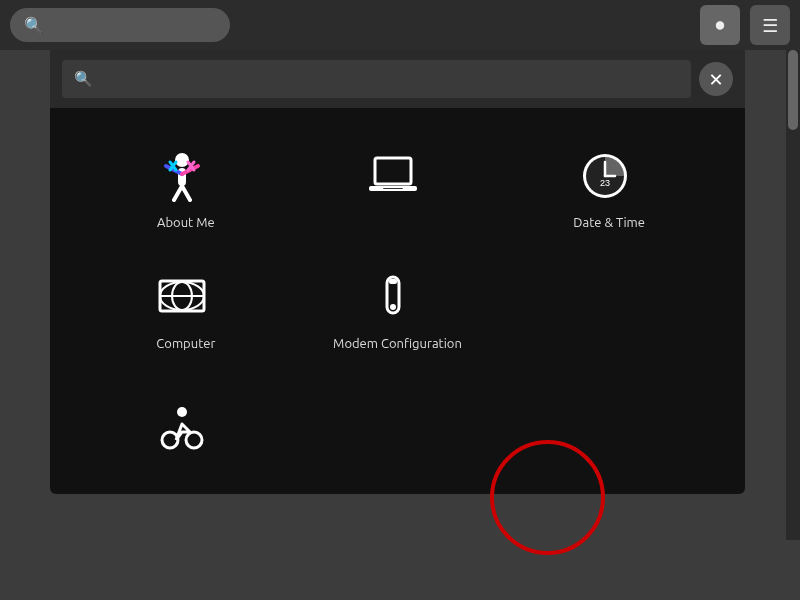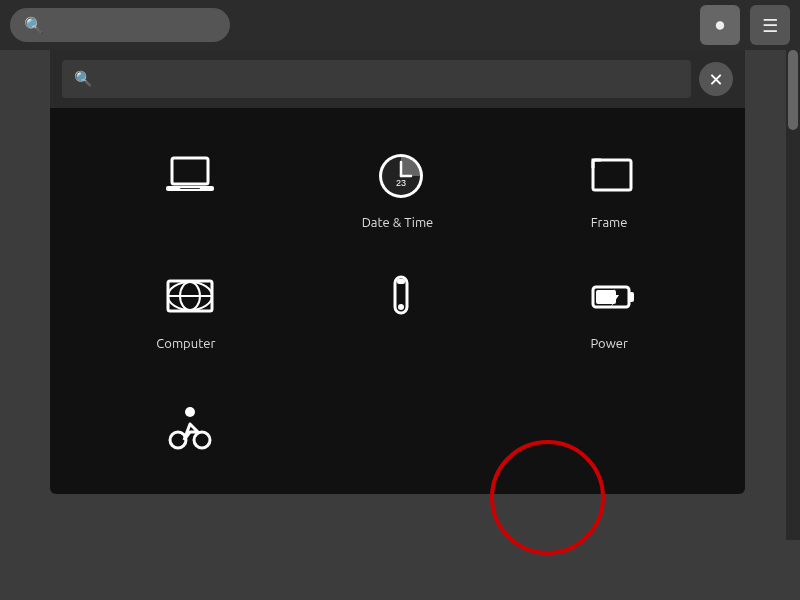--- a/index.html
+++ b/index.html
@@ -143,21 +143,21 @@
       width: 100px;
       height: 100px;
       border-radius: 50%;
       border: 3px solid #cc0000;
     }
     .item-icon {
       width: 60px;
       height: 60px;
       display: flex;
       align-items: center;
-      justify-content: flex-end;
+      justify-content: flex-start;
       margin-bottom: 8px;
     }
     .item-label {
       color: #ddd;
       font-size: 13px;
       text-align: center;
       line-height: 1.3;
     }
 
     
@@ -206,20 +206,43 @@
       <span class="inner-search-icon">🔍</span>
       <input class="inner-search-input" type="text" value="" style="">
     </div>
     <div class="close-btn">
       <span>✕</span>
     </div>
   </div>
 
   <div class="grid">
 
+    <div class="grid-item">
+      <div class="item-icon">
+        <svg width="52" height="52" viewBox="0 0 52 52" xmlns="http://www.w3.org/2000/svg">
+
+          <circle cx="26" cy="10" r="7" fill="white"></circle>
+
+          <rect x="22" y="18" width="8" height="18" rx="4" fill="white"></rect>
+
+          <line x1="26" y1="24" x2="10" y2="16" stroke="#4455ff" stroke-width="4" stroke-linecap="round"></line>
+
+          <line x1="26" y1="24" x2="42" y2="16" stroke="#ff44aa" stroke-width="4" stroke-linecap="round"></line>
+
+          <line x1="26" y1="36" x2="18" y2="50" stroke="white" stroke-width="4" stroke-linecap="round"></line>
+          <line x1="26" y1="36" x2="34" y2="50" stroke="white" stroke-width="4" stroke-linecap="round"></line>
+
+          <line x1="14" y1="12" x2="20" y2="20" stroke="#00ccff" stroke-width="3" stroke-linecap="round"></line>
+          <line x1="14" y1="20" x2="20" y2="12" stroke="#00ccff" stroke-width="3" stroke-linecap="round"></line>
+          <line x1="32" y1="12" x2="38" y2="20" stroke="#ff66cc" stroke-width="3" stroke-linecap="round"></line>
+          <line x1="32" y1="20" x2="38" y2="12" stroke="#ff66cc" stroke-width="3" stroke-linecap="round"></line>
+        </svg>
+      </div>
+      <span class="item-label">About Me</span>
+    </div>
 
     <div class="grid-item">
       <div class="item-icon">
         <svg width="52" height="52" viewBox="0 0 52 52" xmlns="http://www.w3.org/2000/svg">
           <rect x="8" y="8" width="36" height="26" rx="2" fill="none" stroke="white" stroke-width="3"></rect>
           <rect x="2" y="36" width="48" height="5" rx="2" fill="white"></rect>
           <rect x="16" y="38" width="20" height="1" rx="1" fill="#333"></rect>
         </svg>
       </div>
     </div>
@@ -234,30 +257,20 @@
           <line x1="26" y1="26" x2="36" y2="26" stroke="white" stroke-width="2.5" stroke-linecap="round"></line>
 
           <text x="26" y="36" text-anchor="middle" fill="white" font-size="9" font-family="sans-serif">23</text>
 
           <path d="M26 7 A19 19 0 0 1 45 26 L26 26 Z" fill="white" opacity="0.3"></path>
         </svg>
       </div>
       <span class="item-label">Date &amp; Time</span>
     </div>
 
-    <div class="grid-item">
-      <div class="item-icon">
-        <svg width="52" height="52" viewBox="0 0 52 52" xmlns="http://www.w3.org/2000/svg">
-          <rect x="6" y="10" width="38" height="30" rx="2" fill="none" stroke="white" stroke-width="3"></rect>
-
-          <polyline points="6,18 6,10 14,10" fill="none" stroke="white" stroke-width="3"></polyline>
-        </svg>
-      </div>
-      <span class="item-label">Frame</span>
-    </div>
 
     <div class="grid-item">
       <div class="item-icon">
         <svg width="52" height="52" viewBox="0 0 52 52" xmlns="http://www.w3.org/2000/svg">
           <rect x="4" y="10" width="44" height="30" rx="2" fill="none" stroke="white" stroke-width="3"></rect>
 
           <ellipse cx="26" cy="25" rx="10" ry="14" fill="none" stroke="white" stroke-width="2"></ellipse>
           <line x1="4" y1="25" x2="48" y2="25" stroke="white" stroke-width="2"></line>
           <ellipse cx="26" cy="25" rx="22" ry="14" fill="none" stroke="white" stroke-width="2"></ellipse>
         </svg>
@@ -267,37 +280,24 @@
 
     <div class="grid-item">
       <div class="item-icon">
         <svg width="52" height="52" viewBox="0 0 52 52" xmlns="http://www.w3.org/2000/svg">
 
           <rect x="20" y="6" width="12" height="36" rx="6" fill="none" stroke="white" stroke-width="3"></rect>
           <rect x="22" y="8" width="8" height="5" rx="2" fill="white"></rect>
           <circle cx="26" cy="36" r="3" fill="white"></circle>
         </svg>
       </div>
-    </div>
-
-
-    <div class="grid-item">
-      <div class="item-icon">
-        <svg width="52" height="52" viewBox="0 0 52 52" xmlns="http://www.w3.org/2000/svg">
-
-          <rect x="6" y="16" width="36" height="20" rx="3" fill="none" stroke="white" stroke-width="3"></rect>
-          <rect x="42" y="21" width="5" height="10" rx="2" fill="white"></rect>
-
-          <polygon points="28,18 22,28 27,28 24,36 32,24 27,24" fill="white"></polygon>
-
-          <rect x="9" y="19" width="20" height="14" rx="2" fill="white"></rect>
-        </svg>
-      </div>
-      <span class="item-label">Power</span>
-    </div>
+      <span class="item-label">Modem Configuration</span>
+    </div>
+
+
 
 
   </div>
 
   <div style="display:flex; padding: 0 30px 0 30px;">
     <div class="grid-item" style="width:33.33%">
       <div class="item-icon">
         <svg width="52" height="52" viewBox="0 0 52 52" xmlns="http://www.w3.org/2000/svg">
 
           <circle cx="26" cy="10" r="5" fill="white"></circle>

